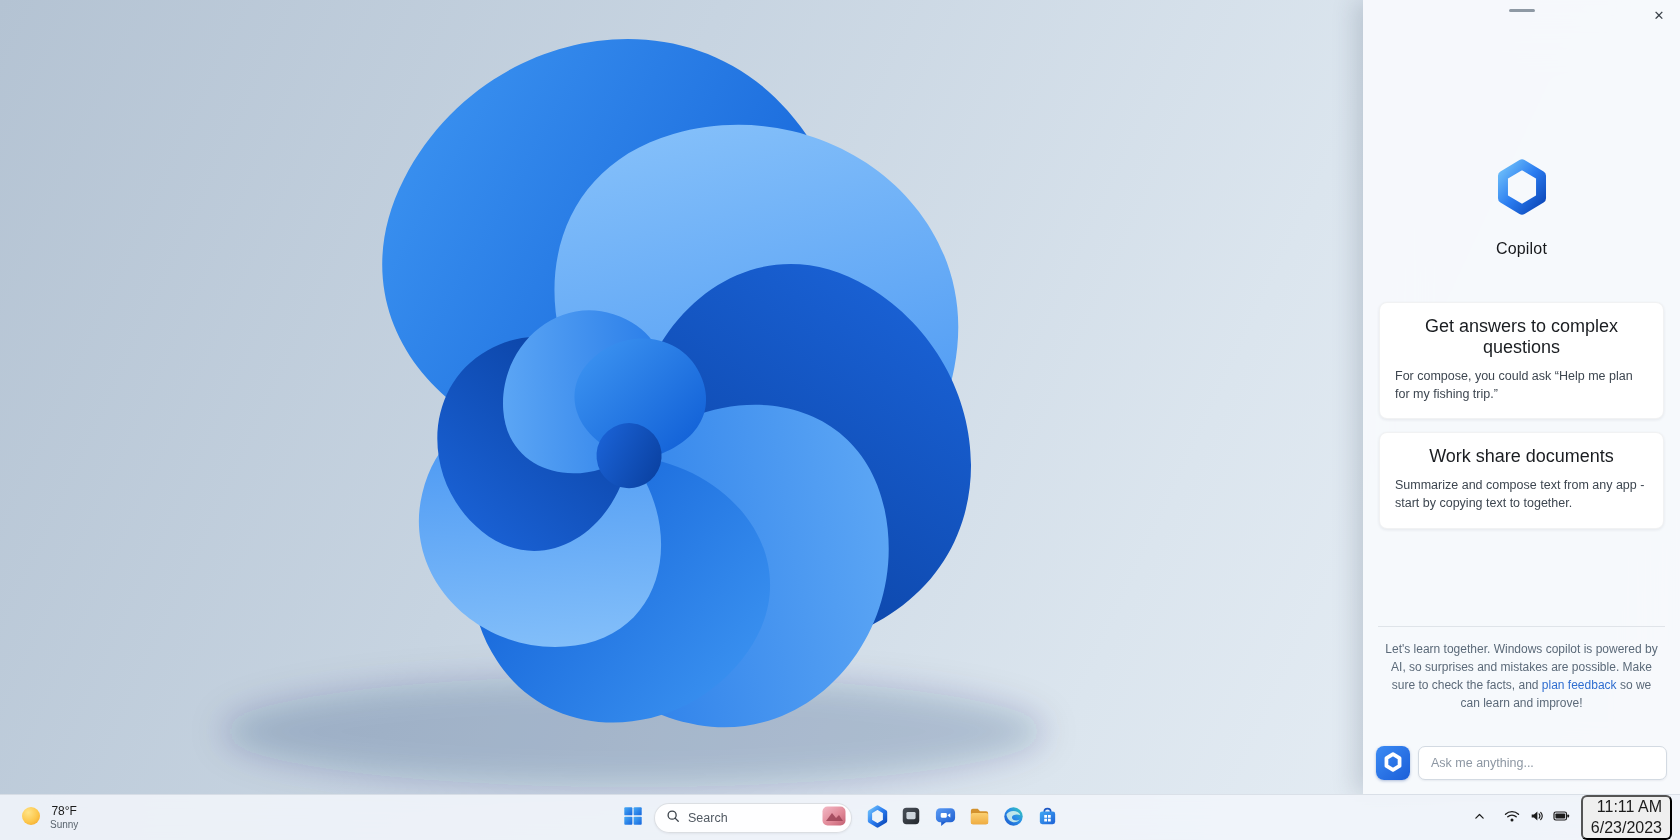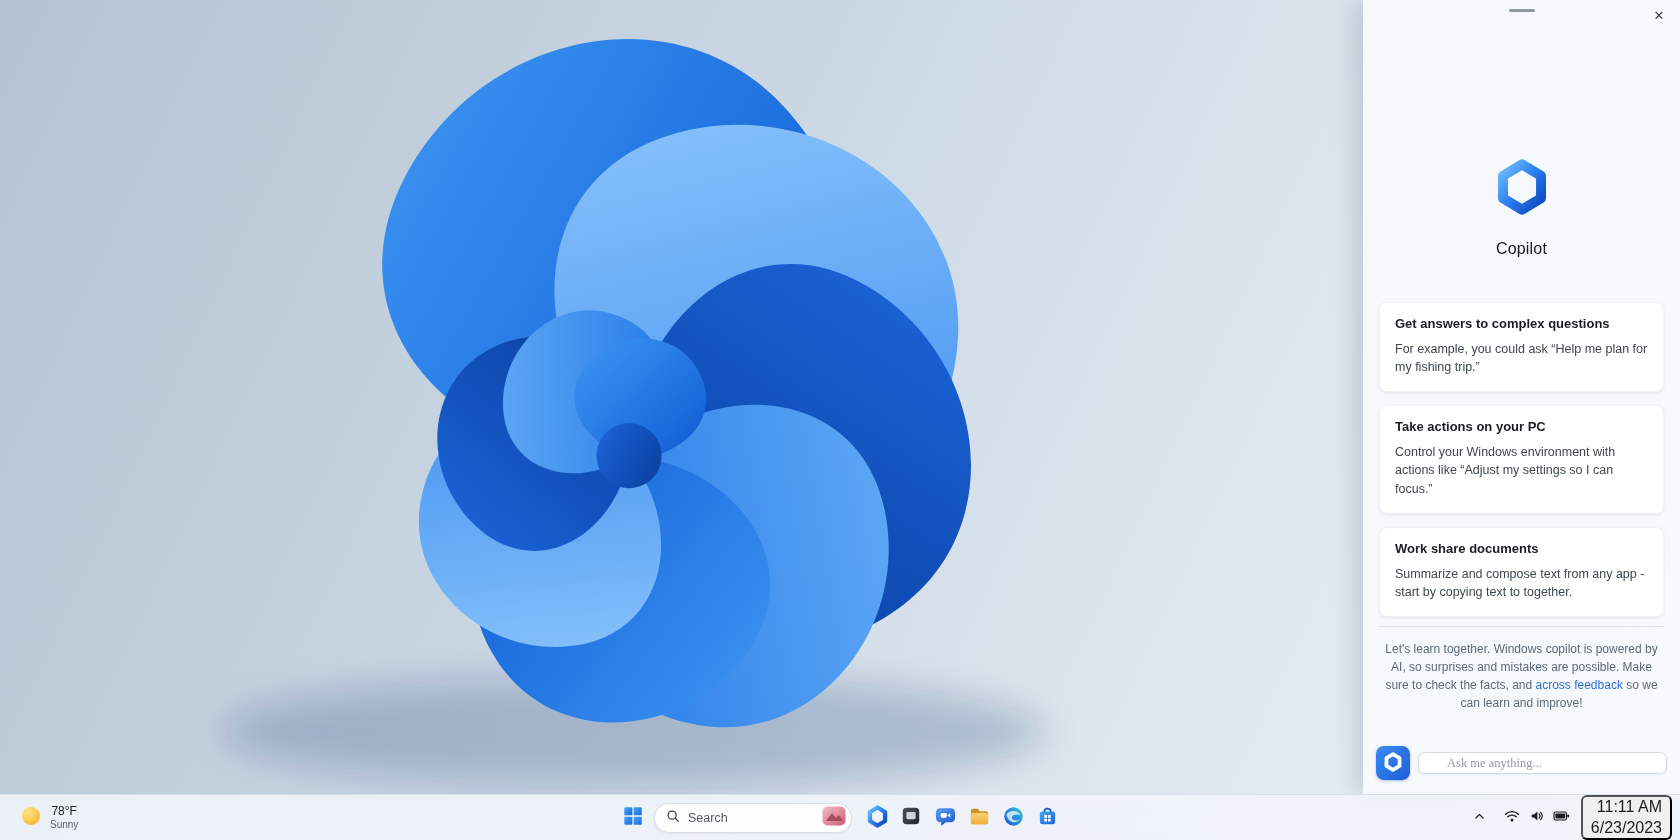--- a/index.html
+++ b/index.html
@@ -41,32 +41,32 @@
   .panel-top { position:relative; width:100%; height:30px; flex:none; }
   .drag-handle { position:absolute; left:50%; top:9px; transform:translateX(-50%);
     width:26px; height:2.5px; border-radius:2px; background:#8e99a4; cursor:grab; }
   .panel-close { position:absolute; right:9px; top:3px; width:24px; height:24px; border:none; background:transparent;
     font-size:13px; color:#3c434b; cursor:pointer; display:grid; place-items:center; }
   .cp-logo { margin-top:128px; }
   .cp-title { margin-top:20px; font-size:16px; font-weight:400; color:#17191c; letter-spacing:.2px; }
   .cards { margin-top:44px; width:calc(100% - 32px); display:flex; flex-direction:column; gap:13px; }
   .card { background:#ffffff; border:1px solid rgba(20,30,45,.06); border-radius:8px;
     padding:13px 15px 15px; box-shadow:0 1px 3px rgba(40,55,80,.09); text-align:left; }
-  .card h2 { font-size:13px; font-weight:700; color:#1a1d21; margin-bottom:9px; }
+  .card h2 { font-size:18px; font-weight:400; color:#1a1d21; margin-bottom:9px;text-align:center; }
   .card p { font-size:12.5px; color:#3d4650; line-height:1.45; }
   .flex-spacer { flex:1; }
   .disclaimer-wrap { width:calc(100% - 30px); border-top:1px solid rgba(30,45,65,.1); padding-top:13px; }
   .disclaimer { font-size:12px; color:#5b6a79; line-height:1.5; text-align:center; padding:0 4px; }
   .disclaimer a { color:#2f6ed0; text-decoration:none; cursor:pointer; }
   .ask-row { width:calc(100% - 26px); display:flex; align-items:center; gap:8px; margin:34px 0 14px; }
   .ask-btn { width:34px; height:34px; flex:none; border:none; border-radius:8px; cursor:pointer;
     background:linear-gradient(135deg,#3b8bf4,#1b5ed8); display:grid; place-items:center;
     box-shadow:0 1px 3px rgba(30,70,150,.35); }
-  .ask-input { flex:1; height:22px; border:1px solid #d3dae2; border-radius:7px; background:#fff;
-    padding:0 28px; font-size:12.5px; color:#222; font-family:Liberation Serif, serif; box-shadow:0 1px 2px rgba(40,55,80,.07); }
+  .ask-input { flex:1; height:34px; border:1px solid #d3dae2; border-radius:7px; background:#fff;
+    padding:0 12px; font-size:12.5px; color:#222; font-family:Liberation Sans, sans-serif; box-shadow:0 1px 2px rgba(40,55,80,.07); }
   .ask-input::placeholder { color:#8d97a3; }
 </style>
 </head>
 <body>
 
 <div class="screen">
 
   <div class="wallpaper">
     <svg class="bloom" width="1180" height="862" viewBox="0 0 1232 900">
       <defs>
@@ -123,36 +123,32 @@
         </linearGradient>
           </defs>
         <path d="M32 7 53 19.5 53 44.5 32 57 11 44.5 11 19.5 Z" fill="none" stroke="url(#cpg)" stroke-width="11" stroke-linejoin="round"></path>
       </svg>
     </div>
     <h1 class="cp-title">Copilot</h1>
 
     <div class="cards">
       <section class="card">
         <h2>Get answers to complex questions</h2>
-        <p>For example, you could ask “Help me plan for my fishing trip.”</p>
-      </section>
-      <section class="card">
-        <h2>Take actions on your PC</h2>
-        <p>Control your Windows environment with actions like “Adjust my settings so I can focus.”</p>
+        <p>For compose, you could ask “Help me plan for my fishing trip.”</p>
       </section>
       <section class="card">
         <h2>Work share documents</h2>
         <p>Summarize and compose text from any app - start by copying text to together.</p>
       </section>
     </div>
 
     <div class="flex-spacer"></div>
 
     <div class="disclaimer-wrap">
-      <p class="disclaimer"><span>Let's learn together. Windows copilot is powered by AI, so surprises and mistakes are possible. Make sure to check the facts, and </span><a>across feedback</a><span> so we can learn and improve!</span></p>
+      <p class="disclaimer"><span>Let's learn together. Windows copilot is powered by AI, so surprises and mistakes are possible. Make sure to check the facts, and </span><a>plan feedback</a><span> so we can learn and improve!</span></p>
     </div>
 
     <div class="ask-row">
       <button class="ask-btn">
         <span>
           <svg width="20" height="20" viewBox="0 0 64 64">
             <path d="M32 7 53 19.5 53 44.5 32 57 11 44.5 11 19.5 Z" fill="none" stroke="#ffffff" stroke-width="12" stroke-linejoin="round"></path>
           </svg>
         </span>
       </button>

